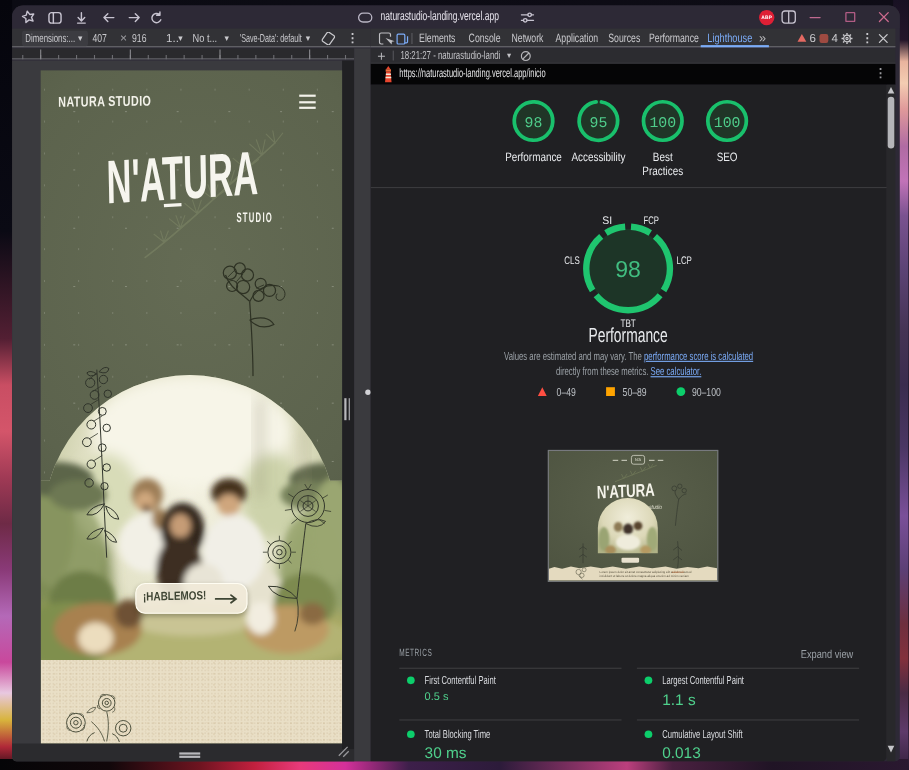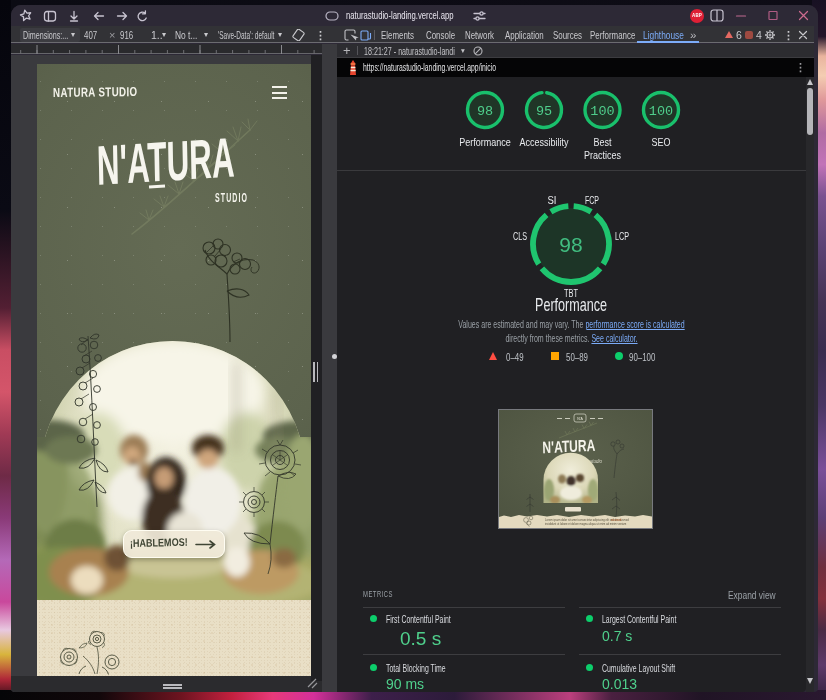--- a/index.html
+++ b/index.html
@@ -510,22 +510,22 @@
 </div>
 
 <div class="abs" style="left:363px;top:588px;font-size:9.5px;letter-spacing:.8px;color:#9aa0a6;transform:scaleX(.62);transform-origin:0 50%;">METRICS</div>
 <div class="abs" style="left:728px;top:589px;font-size:10.5px;color:#9aa0a6;transform:scaleX(.8);transform-origin:0 50%;">Expand view</div>
 <div class="abs" style="left:363px;top:607px;width:202px;height:1px;background:#3d3d40;"></div>
 <div class="abs" style="left:579px;top:607px;width:202px;height:1px;background:#3d3d40;"></div>
 <div class="abs" style="left:363px;top:654px;width:202px;height:1px;background:#3d3d40;"></div>
 <div class="abs" style="left:579px;top:654px;width:202px;height:1px;background:#3d3d40;"></div>
 <div class="abs" style="left:370px;top:615px;width:7px;height:7px;border-radius:50%;background:#0cce6b;"></div>
 <div class="abs" style="left:386px;top:613px;font-size:10.5px;color:#dadce0;transform:scaleX(.66);transform-origin:0 50%;white-space:nowrap;">First Contentful Paint</div>
-<div class="abs" style="left:400px;top:628px;font-size:19px;color:#4fd08c;">0.5 s</div>
+<div class="abs" style="left:386px;top:628px;font-size:10px;color:#4fd08c;">0.5 s</div>
 <div class="abs" style="left:586px;top:615px;width:7px;height:7px;border-radius:50%;background:#0cce6b;"></div>
 <div class="abs" style="left:602px;top:613px;font-size:10.5px;color:#dadce0;transform:scaleX(.66);transform-origin:0 50%;white-space:nowrap;">Largest Contentful Paint</div>
-<div class="abs" style="left:602px;top:628px;font-size:14px;color:#4fd08c;">0.7 s</div>
+<div class="abs" style="left:602px;top:628px;font-size:14px;color:#4fd08c;">1.1 s</div>
 <div class="abs" style="left:370px;top:664px;width:7px;height:7px;border-radius:50%;background:#0cce6b;"></div>
 <div class="abs" style="left:386px;top:662px;font-size:10.5px;color:#dadce0;transform:scaleX(.66);transform-origin:0 50%;white-space:nowrap;">Total Blocking Time</div>
-<div class="abs" style="left:386px;top:676px;font-size:14px;color:#4fd08c;">90 ms</div>
+<div class="abs" style="left:386px;top:676px;font-size:14px;color:#4fd08c;">30 ms</div>
 <div class="abs" style="left:586px;top:664px;width:7px;height:7px;border-radius:50%;background:#0cce6b;"></div>
 <div class="abs" style="left:602px;top:662px;font-size:10.5px;color:#dadce0;transform:scaleX(.66);transform-origin:0 50%;white-space:nowrap;">Cumulative Layout Shift</div>
 <div class="abs" style="left:602px;top:676px;font-size:14px;color:#4fd08c;">0.013</div>
 
 </body></html>

